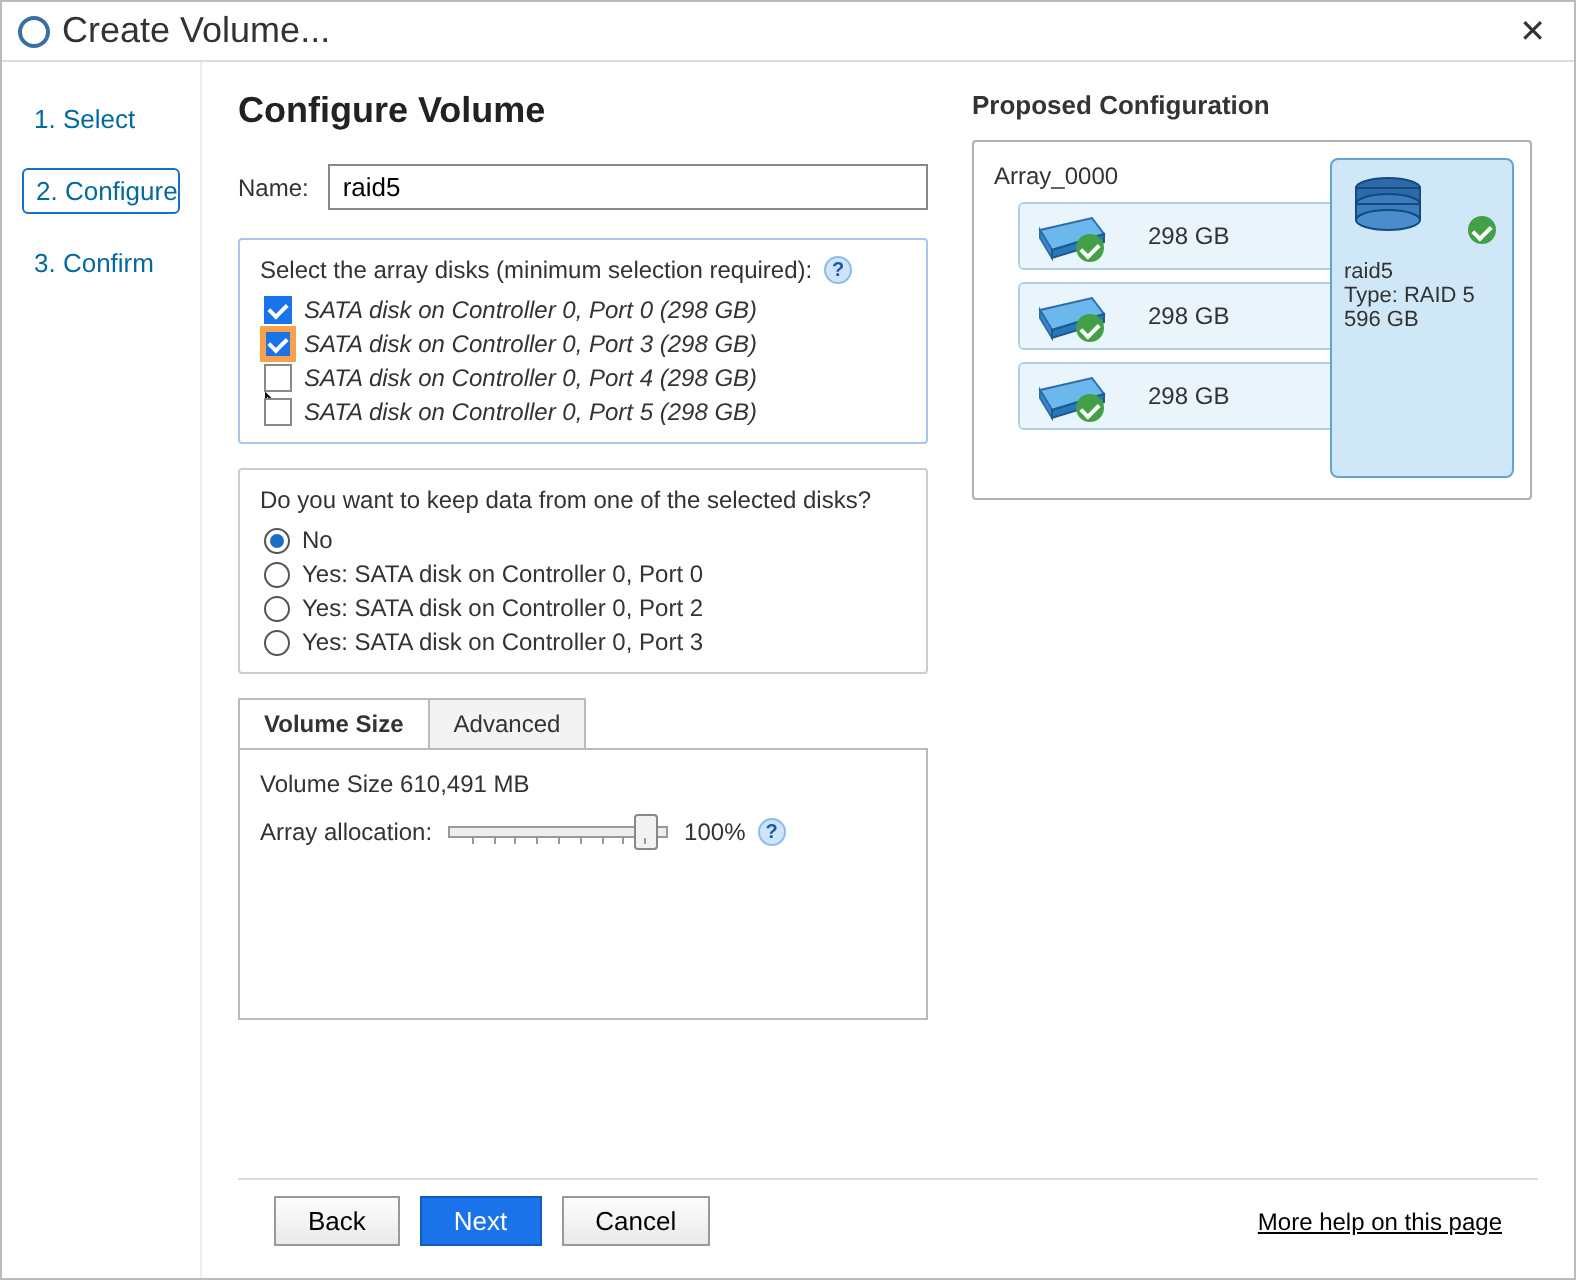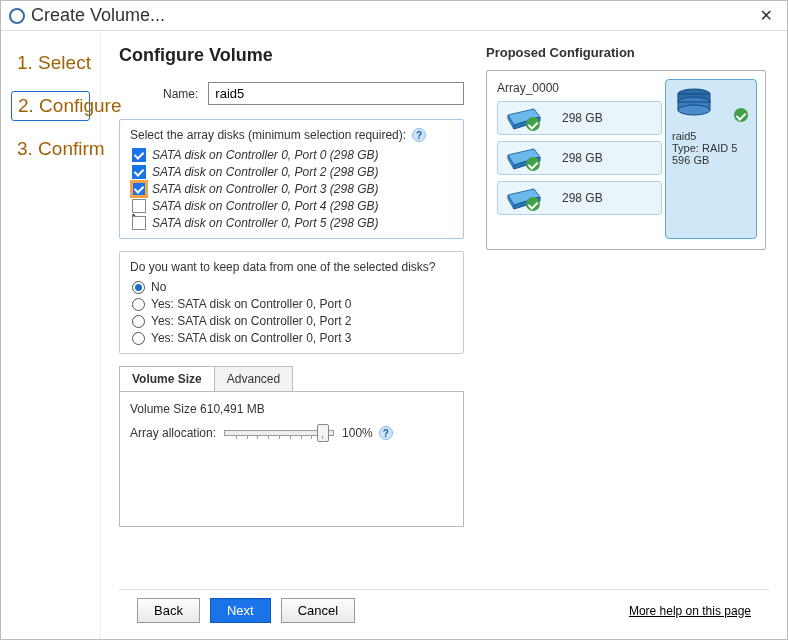--- a/index.html
+++ b/index.html
@@ -5,30 +5,30 @@
   * { box-sizing: border-box; margin: 0; padding: 0; }
   body { font-family: "Segoe UI", Arial, sans-serif; font-size: 12px; background: #fff; color: #333; }
   .window { width: 788px; height: 640px; border: 1px solid #bbb; display: flex; flex-direction: column; position: relative; }
   .titlebar { display: flex; align-items: center; padding: 4px 8px; border-bottom: 1px solid #ddd; background: #fff; }
   .titlebar .app-icon { width: 16px; height: 16px; border-radius: 50%; border: 2px solid #3a6ea5; margin-right: 6px; position: relative; display:inline-block;}
   .titlebar .app-icon::after{content:'';position:absolute;width:8px;height:8px;border-radius:50%;background:#fff;left:2px;top:2px;}
   .titlebar .title { font-size: 18px; }
   .titlebar .close { margin-left:auto; font-size:16px; color:#333; cursor:pointer; padding:0 6px;}
   .body { flex:1; display:flex; min-height:0;}
   .sidebar { width:100px; border-right:1px solid #eee; padding:18px 6px; }
-  .step { color:#a16207; font-size:19px; margin:0 4px 14px 4px; padding:3px 6px; cursor:pointer; white-space:nowrap; border-radius:3px;}
+  .step { color:#0369a1; font-size:13px; margin:0 4px 14px 4px; padding:3px 6px; cursor:pointer; white-space:nowrap; border-radius:3px;}
   .step.active { border:1px solid #1a6fc4; border-radius:3px; }
   .main { flex:1; padding:14px 18px 8px 18px; display:flex; flex-direction:column; min-width:0;gap:16px;}
   .content-area{flex:1; overflow:hidden;}
   .columns { display:flex; gap:22px; align-items:flex-start;}
   .left-col{ width:345px; }
   .right-col{ width:280px; }
   h2.page-title{ font-size:18px; font-weight:600; color:#222; margin-bottom:16px;}
   h3.right-title{ font-size:13px; font-weight:600; margin-bottom:10px;}
-  .name-row{ display:flex; align-items:center; margin-bottom:14px;margin-left:44px;}
+  .name-row{ display:flex; align-items:center; margin-bottom:14px;}
   .name-row label{ margin-right:10px;}
   .name-row input{ flex:1; border:1px solid #888; padding:3px 6px; font-size:13px;}
   .panel{ border:1px solid #ccc; border-radius:2px; padding:8px 10px 5px 10px; margin-bottom:12px; background:#fff;}
   .panel.disks{ border-color:#a9c7e8;}
   .panel-title{ display:flex; align-items:center; margin-bottom:6px;}
   .help-icon{ width:14px; height:14px; border-radius:50%; background:#cde4fb; color:#1a5aa8; display:inline-flex; align-items:center; justify-content:center; font-size:10px; font-weight:bold; margin-left:6px; border:1px solid #8fbbe8; cursor:pointer;}
   .disk-list{ margin-left:2px;}
   .disk-item{ display:flex; align-items:center; margin:3px 0; position:relative;font-style:italic;}
   .chk{ width:14px; height:14px; border:1px solid #888; background:#fff; margin-right:6px; display:inline-flex; align-items:center; justify-content:center; position:relative;}
   .chk.checked{ background:#1a73e8; border-color:#1a73e8;}
@@ -43,21 +43,21 @@
   .tab{ border:1px solid #bbb; border-bottom:none; padding:5px 12px; background:#f3f3f3; font-size:12px; margin-right:-1px; cursor:pointer;}
   .tab.active{ background:#fff; font-weight:600; z-index:2; position:relative;}
   .tab-panel{ border:1px solid #bbb; padding:10px; width:345px; height:136px;}
   .slider-row{ display:flex; align-items:center; margin-top:10px;}
   .slider-track{ width:110px; height:6px; border:1px solid #999; margin:0 8px; position:relative; background:linear-gradient(to right,#eee,#eee);}
   .slider-track .tick{position:absolute;bottom:-4px;width:1px;height:3px;background:#999;}
   .slider-thumb{ position:absolute; right:4px; top:-7px; width:12px; height:18px; background:#f2f2f2; border:1px solid #888; border-radius:2px;}
   
   .prop-panel{ border:1px solid #b0b0b0; border-radius:2px; padding:10px 10px 14px 10px; width:280px; height:180px; background:#fff; position:relative;}
   .array-title{font-size:12px; margin-bottom:6px;}
-  .disk-row{ display:flex; align-items:center; border:1px solid #b0d2e8; background:#eaf4fb; border-radius:3px; padding:2px 6px; margin:6px 0; height:34px; width:165px;}
+  .disk-row{ display:flex; align-items:center; border:1px solid #b0d2e8; background:#eaf4fb; border-radius:3px; padding:2px 6px; margin:6px 12px; height:34px; width:165px;}
   .disk-row .db-icon{ width:34px; height:22px; position:relative; margin-right:10px;}
   .db-icon svg{position:absolute;left:0;top:0;}
   .vol-box{ position:absolute; right:8px; top:8px; border:1px solid #5fa4d4; background:#cfe7f7; border-radius:4px; width:92px; height:160px; padding:6px; font-size:11px;}
   .vol-box .vdisk{ margin-bottom:6px; position:relative; height:38px;}
   .check-badge{position:absolute; right:-3px; bottom:-2px; width:14px; height:14px; border-radius:50%; background:#43a047; display:flex;align-items:center;justify-content:center;}
   .check-badge::after{content:'';width:4px;height:7px;border:solid #fff;border-width:0 2px 2px 0;transform:rotate(45deg);}
   
   .footer{ border-top:1px solid #ddd; padding:8px 18px; display:flex; align-items:center; background:#fff;}
   .btn{ border:1px solid #999; background:linear-gradient(#fdfdfd,#e9e9e9); padding:4px 16px; font-size:13px; cursor:pointer; margin-right:10px; min-width:60px;}
   .btn.primary{ background:#1a73e8; border-color:#0f5bbf; color:#fff;}
@@ -91,24 +91,20 @@
               <div class="panel-title">
                 <span>Select the array disks (minimum selection required):</span>
                 <span class="help-icon">?</span>
               </div>
               <div class="disk-list" id="disk-list">
                   <div class="disk-item">
                     <span class="chk checked"></span>
                     <span>SATA disk on Controller 0, Port 0 (298 GB)</span>
                   </div>
                   <div class="disk-item">
-                    <span class="chk checked"></span>
-                    <span>SATA disk on Controller 0, Port 2 (298 GB)</span>
-                  </div>
-                  <div class="disk-item">
                     <span class="chk checked highlight"></span>
                     <span>SATA disk on Controller 0, Port 3 (298 GB)</span>
                   </div>
                   <div class="disk-item">
                     <span class="chk"></span>
                     <span>SATA disk on Controller 0, Port 4 (298 GB)</span>
                     <svg width="14" height="18" class="cursor-icon">
                       <path d="M1 1 L1 14 L4 11 L6 16 L8 15 L6 10 L10 10 Z" fill="white" stroke="black" stroke-width="1"></path>
                     </svg>
                   </div>

